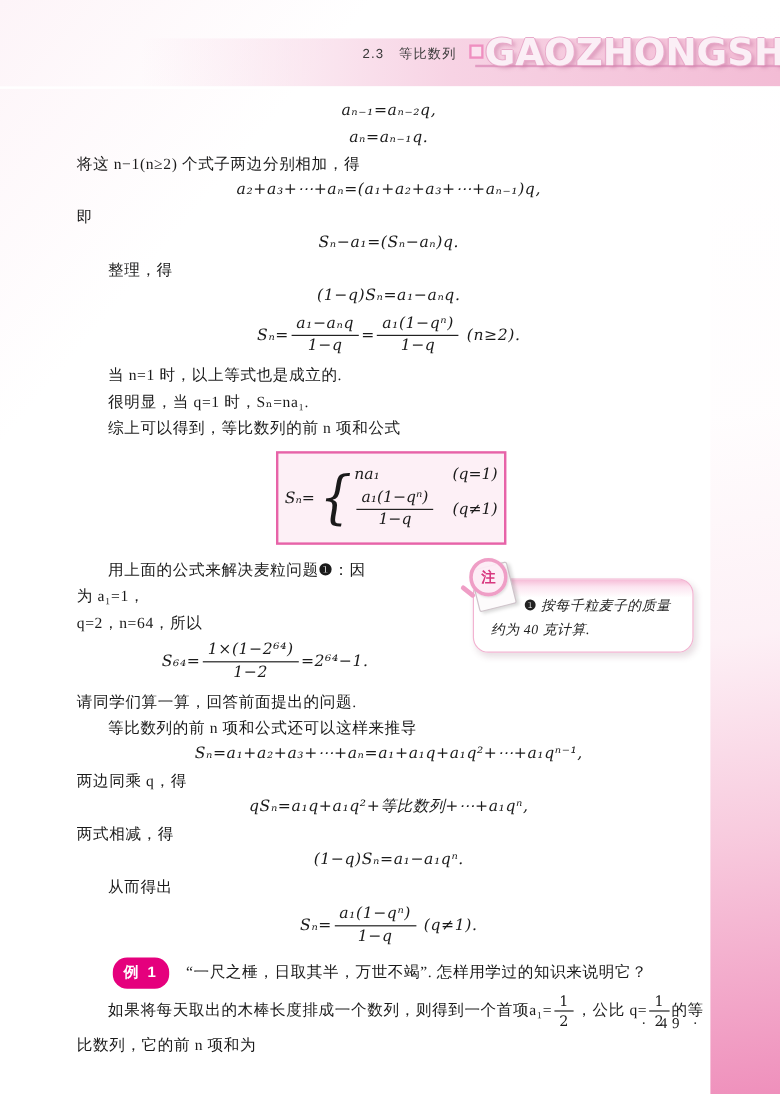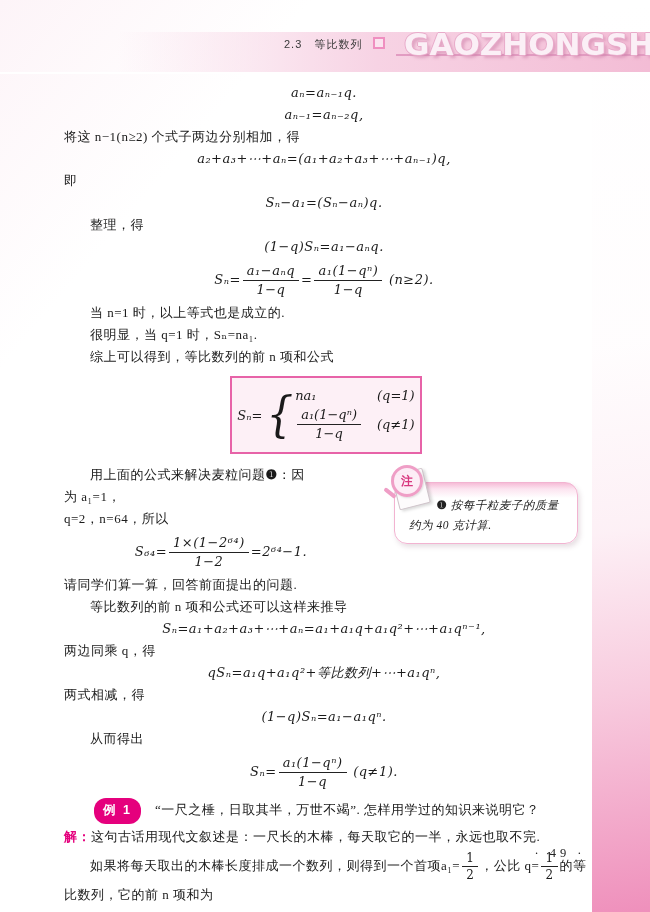--- a/index.html
+++ b/index.html
@@ -10,21 +10,21 @@
   
   .right-band{position:absolute;top:0;right:0;width:58px;height:912px;z-index:0;
     background:linear-gradient(172deg,rgba(249,214,230,0) 0%,rgba(249,214,230,0.05) 38%,
       rgba(247,196,218,0.25) 58%,rgba(243,168,200,0.6) 76%,rgba(238,138,184,0.95) 100%);}
 
   
   .header{position:absolute;top:28px;left:0;width:650px;height:50px;z-index:2;}
   .header-band{position:absolute;top:4px;left:0;width:650px;height:40px;
     background:linear-gradient(to right,rgba(255,255,255,0) 18%,#f7d3e4 58%,#f3bcd5 100%);
     border-bottom:2px solid #fff;}
-  .header-sec-wrap{position:absolute;top:9px;left:284px;font-family:"Liberation Sans",sans-serif;
+  .header-sec-wrap{position:absolute;top:9px;left:302px;font-family:"Liberation Sans",sans-serif;
     font-size:11px;color:#3a3a3a;letter-spacing:1px;}
   .header-square{display:inline-block;width:8px;height:8px;border:2px solid #ef8fc0;
     background:#fbe3ef;margin-left:6px;vertical-align:-1px;}
   .wm-line{position:absolute;top:26px;left:396px;width:254px;height:2px;background:#e29cc2;}
   .watermark{position:absolute;top:-2px;left:404px;font-family:"DejaVu Sans",sans-serif;
     font-weight:800;font-size:31px;letter-spacing:0;color:#fbeff6;white-space:nowrap;
     text-shadow:1px 0 #e8abca,-1px 0 #e8abca,0 1px #e8abca,0 -1px #e8abca,3px 3px 3px rgba(205,130,170,0.55);}
 
   
   .content{position:absolute;top:82px;left:0;width:650px;padding:0;z-index:1;}
@@ -93,22 +93,22 @@
       <span>2.3</span>
       <span>&nbsp;</span>
       <span>等比数列</span>
       <span class="header-square"></span>
     </div>
     <div class="wm-line"></div>
     <span class="watermark">GAOZHONGSHUXUE</span>
   </header>
 
   <main class="content">
+    <div class="eq">aₙ₋₁=aₙ₋₂q,</div>
     <div class="eq">aₙ=aₙ₋₁q.</div>
-    <div class="eq">aₙ₋₁=aₙ₋₂q,</div>
     <div class="para">将这 n−1(n≥2) 个式子两边分别相加，得</div>
     <div class="eq">a₂+a₃+⋯+aₙ=(a₁+a₂+a₃+⋯+aₙ₋₁)q,</div>
     <div class="para">即</div>
     <div class="eq">Sₙ−a₁=(Sₙ−aₙ)q.</div>
     <div class="para indent">整理，得</div>
     <div class="eq">(1−q)Sₙ=a₁−aₙq.</div>
 
     <div class="eq tall">
       <span>Sₙ=</span><span class="frac"><span class="num">a₁−aₙq</span><span class="den">1−q</span></span><span>=</span><span class="frac"><span class="num">a₁(1−qⁿ)</span><span class="den">1−q</span></span><span> (n≥2).</span>
     </div>
@@ -148,21 +148,20 @@
     <div class="eq">(1−q)Sₙ=a₁−a₁qⁿ.</div>
     <div class="para indent">从而得出</div>
     <div class="eq tall">
       <span>Sₙ=</span><span class="frac"><span class="num">a₁(1−qⁿ)</span><span class="den">1−q</span></span><span> (q≠1).</span>
     </div>
 
     <div class="example-q">
       <span class="badge">例 1</span>
       <span>“一尺之棰，日取其半，万世不竭”. 怎样用学过的知识来说明它？</span>
     </div>
-    <div class="para" style="margin-top:2px;"><span class="sol-label">解：</span><span>这句古话用现代文叙述是：一尺长的木棒，每天取它的一半，永远也取不完.</span></div>
     <div class="sol-line2">
       <span class="indent" style="text-indent:0;padding-left:26px;">如果将每天取出的木棒长度排成一个数列，则得到一个首项a₁=</span>
         <span class="frac">
           <span class="num">1</span>
           <span class="den">2</span>
         </span>
         <span>，公比 q=</span>
         <span class="frac">
           <span class="num">1</span>
           <span class="den">2</span>

